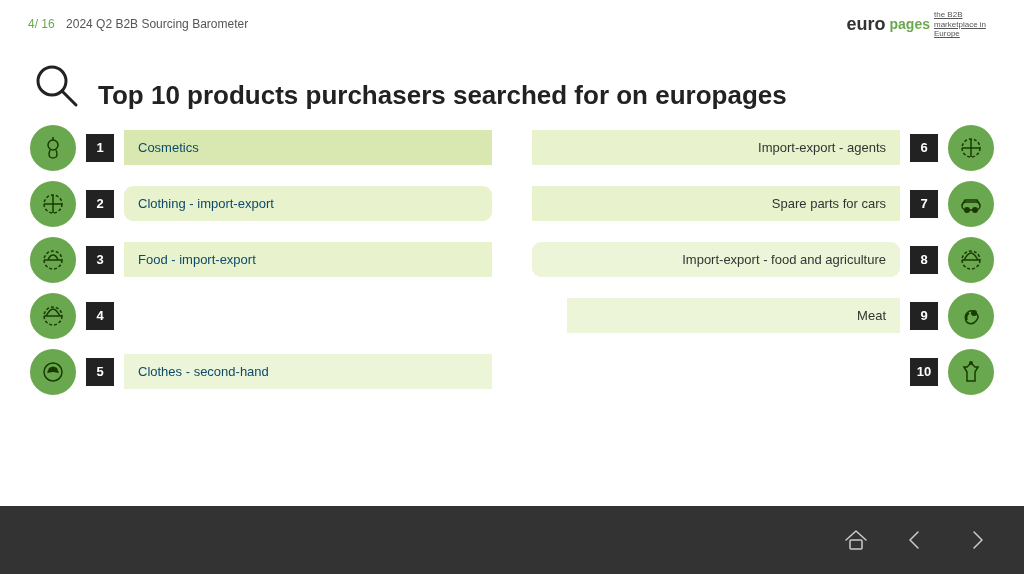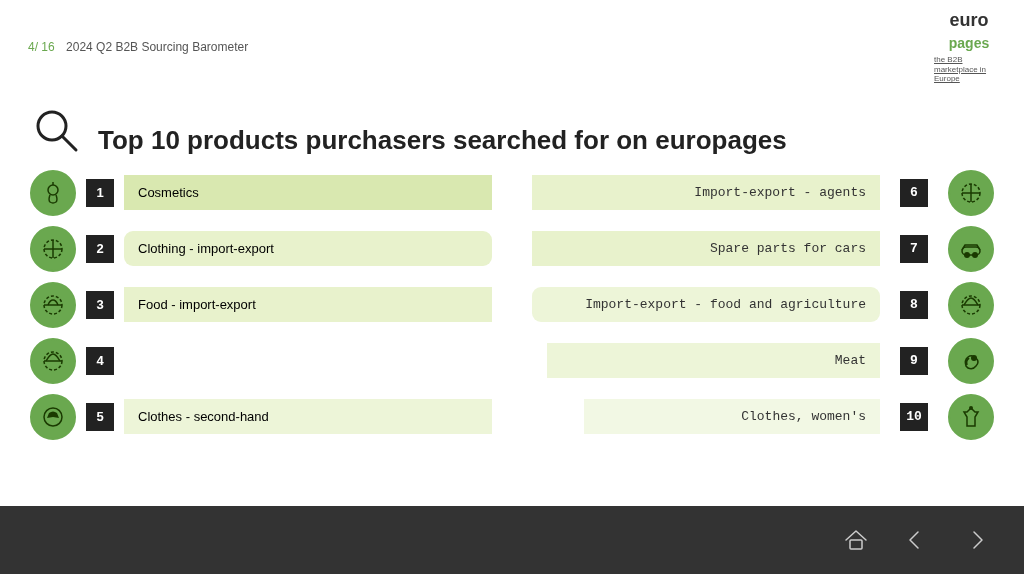--- a/index.html
+++ b/index.html
@@ -25,21 +25,20 @@
       color: #6aa84f;
     }
     .header-left span {
       color: #555;
       margin-left: 8px;
     }
     .logo {
       display: flex;
       align-items: center;
       gap: 4px;
-      flex-direction: column;
     }
     .logo-euro {
       font-size: 18px;
       font-weight: bold;
       color: #333;
     }
     .logo-pages {
       font-size: 14px;
       font-weight: bold;
       color: #6aa84f;
@@ -117,37 +116,36 @@
       display: flex;
       align-items: center;
       justify-content: center;
       flex-shrink: 0;
     }
     .bar-label-left {
       background: #d9e8b0;
       flex: 1;
       padding: 10px 14px;
       font-size: 13px;
-      color: #000000;
+      color: #0c4a6e;
       font-weight: 500;
     }
     
     .bar-1 { width: 95%; background: #d9e8b0; }
     .bar-2 { width: 88%; background: #e8f2cc; border-radius: 9px; }
     .bar-3 { width: 80%; background: #e8f2cc; }
     .bar-4 { width: 72%; background: #edf5d8; }
     .bar-5 { width: 64%; background: #edf5d8; }
 
     
     .right-item {
       display: flex;
       align-items: center;
-      gap: 20px;
+      gap: 10px;
       justify-content: flex-end;
-      font-family: Liberation Mono, monospace;
     }
     .bar-label-right {
       padding: 10px 14px;
       font-size: 13px;
       color: #333;
       font-weight: 500;
       text-align: right;
     }
     .bar-r-6 { width: 95%; background: #e8f2cc; }
     .bar-r-7 { width: 88%; background: #e8f2cc; }
@@ -337,21 +335,20 @@
       <div class="circle-icon">
         <svg viewBox="0 0 26 26">
           <path d="M8 18 Q6 12 10 9 Q14 6 18 10 Q22 14 18 18 Q15 22 10 20 Z" fill="none"></path>
           <circle cx="16" cy="10" r="3" fill="#1a3a00" stroke="none"></circle>
           <path d="M9 17 Q7 13 11 10" fill="none" stroke-width="2"></path>
         </svg>
       </div>
     </div>
 
     <div class="right-item">
-      <div class="bar-label-right bar-r-10">Clothes, women's</div>
       <div class="rank-badge">
         <span>10</span>
       </div>
       <div class="circle-icon">
         <svg viewBox="0 0 26 26">
           <path d="M13 4 L9 8 L6 8 L9 13 L9 22 L17 22 L17 13 L20 8 L17 8 Z" fill="none"></path>
           <circle cx="13" cy="4" r="2" fill="#1a3a00" stroke="none"></circle>
         </svg>
       </div>
     </div>

